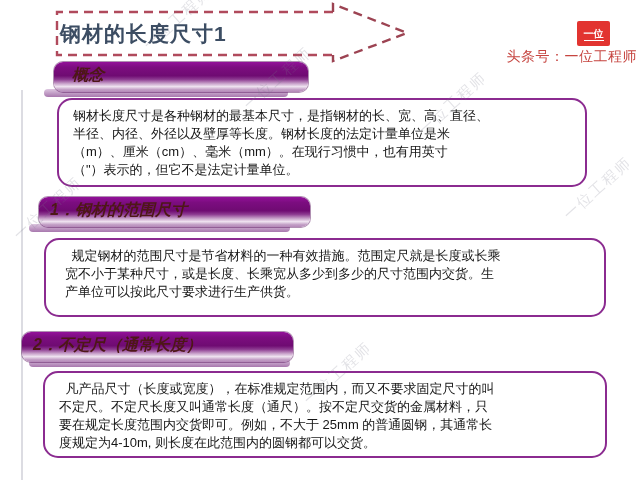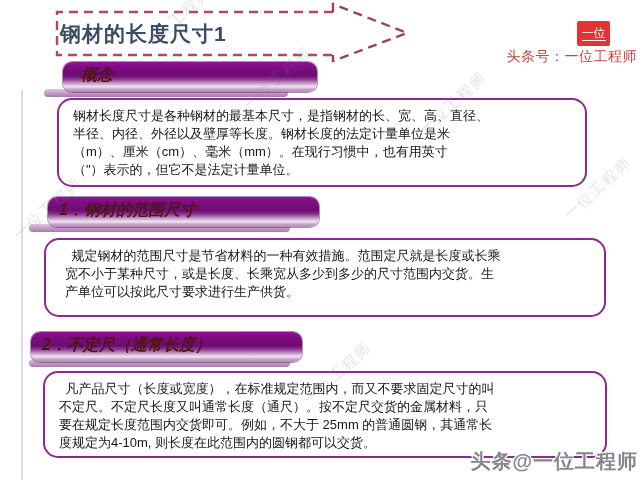--- a/index.html
+++ b/index.html
@@ -25,36 +25,35 @@
     font-size:21px;font-weight:600;letter-spacing:1px;
     color:#3c4d63;white-space:nowrap;
   }
   
   .logo-badge{
     position:absolute;left:577px;top:21px;width:33px;height:25px;
     background:#e23430;border-radius:2px;
     display:flex;align-items:center;justify-content:center;
   }
   .logo-badge span{
-    color:#fff;font-size:12px;font-weight:400;
+    color:#fff;font-size:10px;font-weight:700;
     border-bottom:1px solid #fff;line-height:13px;
   }
   .logo-caption{
     position:absolute;right:3px;top:48px;
     font-size:14px;color:#c64540;letter-spacing:0.5px;white-space:nowrap;
   }
   
   .bar{
     position:absolute;height:30px;border-radius:9px;z-index:2;
     background:linear-gradient(180deg,
       #93119a 0%, #7c0d80 18%, #6f0b72 46%,
       #8d3b91 58%, #c9a3cb 72%, #efe3f0 82%,
       #c39fc6 92%, #b488b8 100%);
     box-shadow:0 0 0 1px rgba(80,8,84,.45);
-    margin-left:9px;
   }
   .bar .bar-label{
     display:block;padding:3px 0 0 18px;
     font-size:16px;font-weight:700;font-style:italic;
     color:#4d1717;white-space:nowrap;
   }
   .bar-strip{
     position:absolute;height:8px;border-radius:6px;z-index:1;
     background:linear-gradient(180deg,#ddc6e0,#a878ae);
   }
@@ -134,15 +133,14 @@
 要在规定长度范围内交货即可。例如，不大于 25mm 的普通圆钢，其通常长
 度规定为4-10m, 则长度在此范围内的圆钢都可以交货。</div>
 
   <div class="wm" style="left:240px;top:100px;">一位工程师</div>
   <div class="wm" style="left:415px;top:125px;">一位工程师</div>
   <div class="wm" style="left:560px;top:210px;">一位工程师</div>
   <div class="wm" style="left:10px;top:230px;">一位工程师</div>
   <div class="wm" style="left:300px;top:395px;">一位工程师</div>
   <div class="wm" style="left:140px;top:40px;">一位工程师</div>
 
-  <div class="corner-wm">头条@一位工程师</div>
 
 </div>
 
 </body></html>

